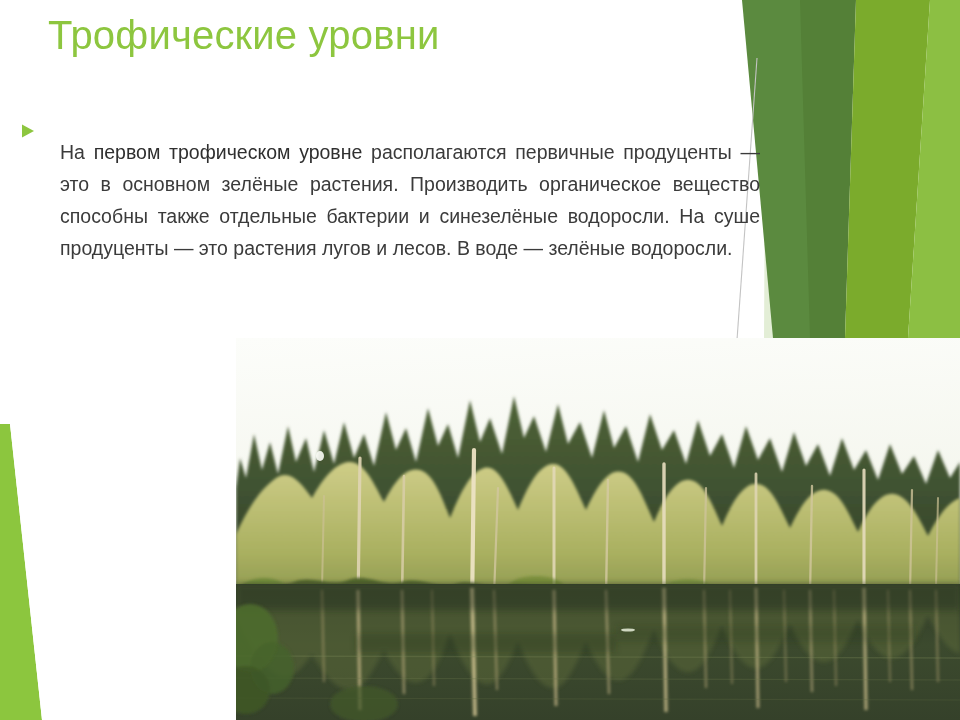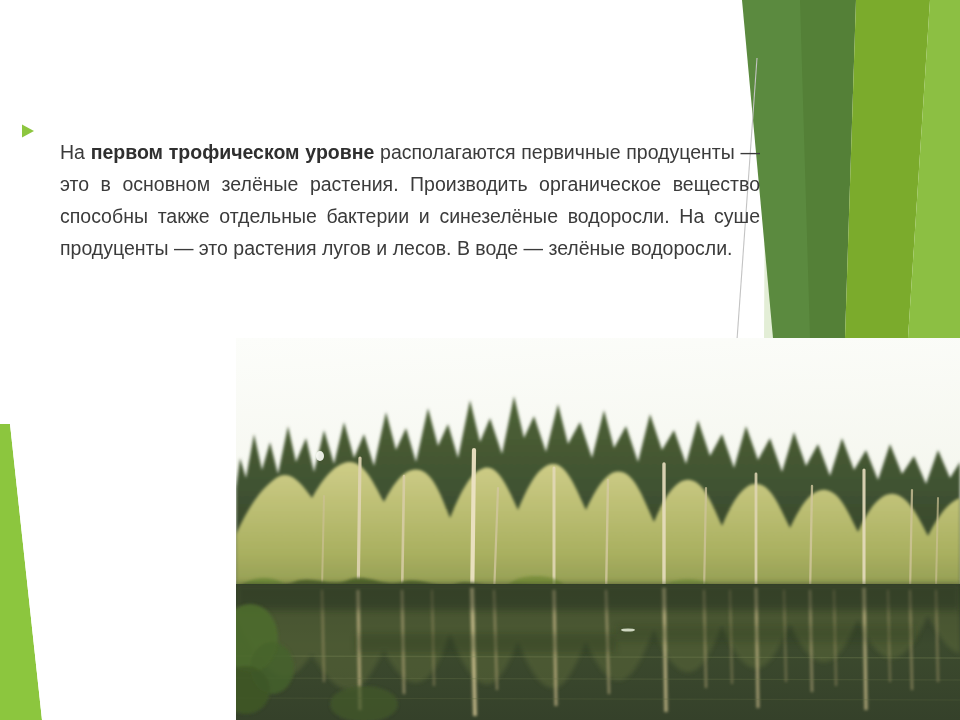--- a/index.html
+++ b/index.html
@@ -63,21 +63,21 @@
   .bullet-marker svg { display: block; }
   .bullet-text {
     flex: 1 1 auto;
     font-size: 19.5px;
     line-height: 32px;
     color: #3B3B3B;
     text-align: justify;
     text-justify: inter-word;
     hyphens: none;
   }
-  .bullet-text b { font-weight: 700; color: #2F2F2F; }
+  .bullet-text b { font-weight: 400; color: #2F2F2F; }
 
   
   #photo {
     position: absolute;
     left: 236px;
     top: 338px;
     width: 724px;
     height: 382px;
     overflow: hidden;
     background: #ffffff;
@@ -103,20 +103,21 @@
       <polygon points="930,0 960,0 960,338 908,338" fill="#8CBF43"></polygon>
 
       <line x1="757" y1="58" x2="737" y2="340" stroke="#C3C3C3" stroke-width="1.1"></line>
 
       <polygon points="0,424 0,720 42,720 10,424" fill="#8CC63E"></polygon>
 
       <polygon points="10,424 42,720 48,720 16,424" fill="#FFFFFF"></polygon>
     </svg>
   </div>
 
+  <div id="slide-title">Трофические уровни</div>
 
   <div id="body-block">
     <div class="bullet-row">
       <span class="bullet-marker">
         <svg width="16" height="16" viewBox="0 0 16 16" xmlns="http://www.w3.org/2000/svg" aria-hidden="true">
           <polygon points="2,1.5 14,8 2,14.5" fill="#8DC63F"></polygon>
         </svg>
       </span>
       <p class="bullet-text"><span>На </span><b>первом трофическом уровне</b><span> располагаются первичные продуценты — это в основном зелёные растения. Производить органическое вещество способны также отдельные бактерии и синезелёные водоросли. На суше продуценты — это растения лугов и лесов. В воде — зелёные водоросли.</span></p>
     </div>

